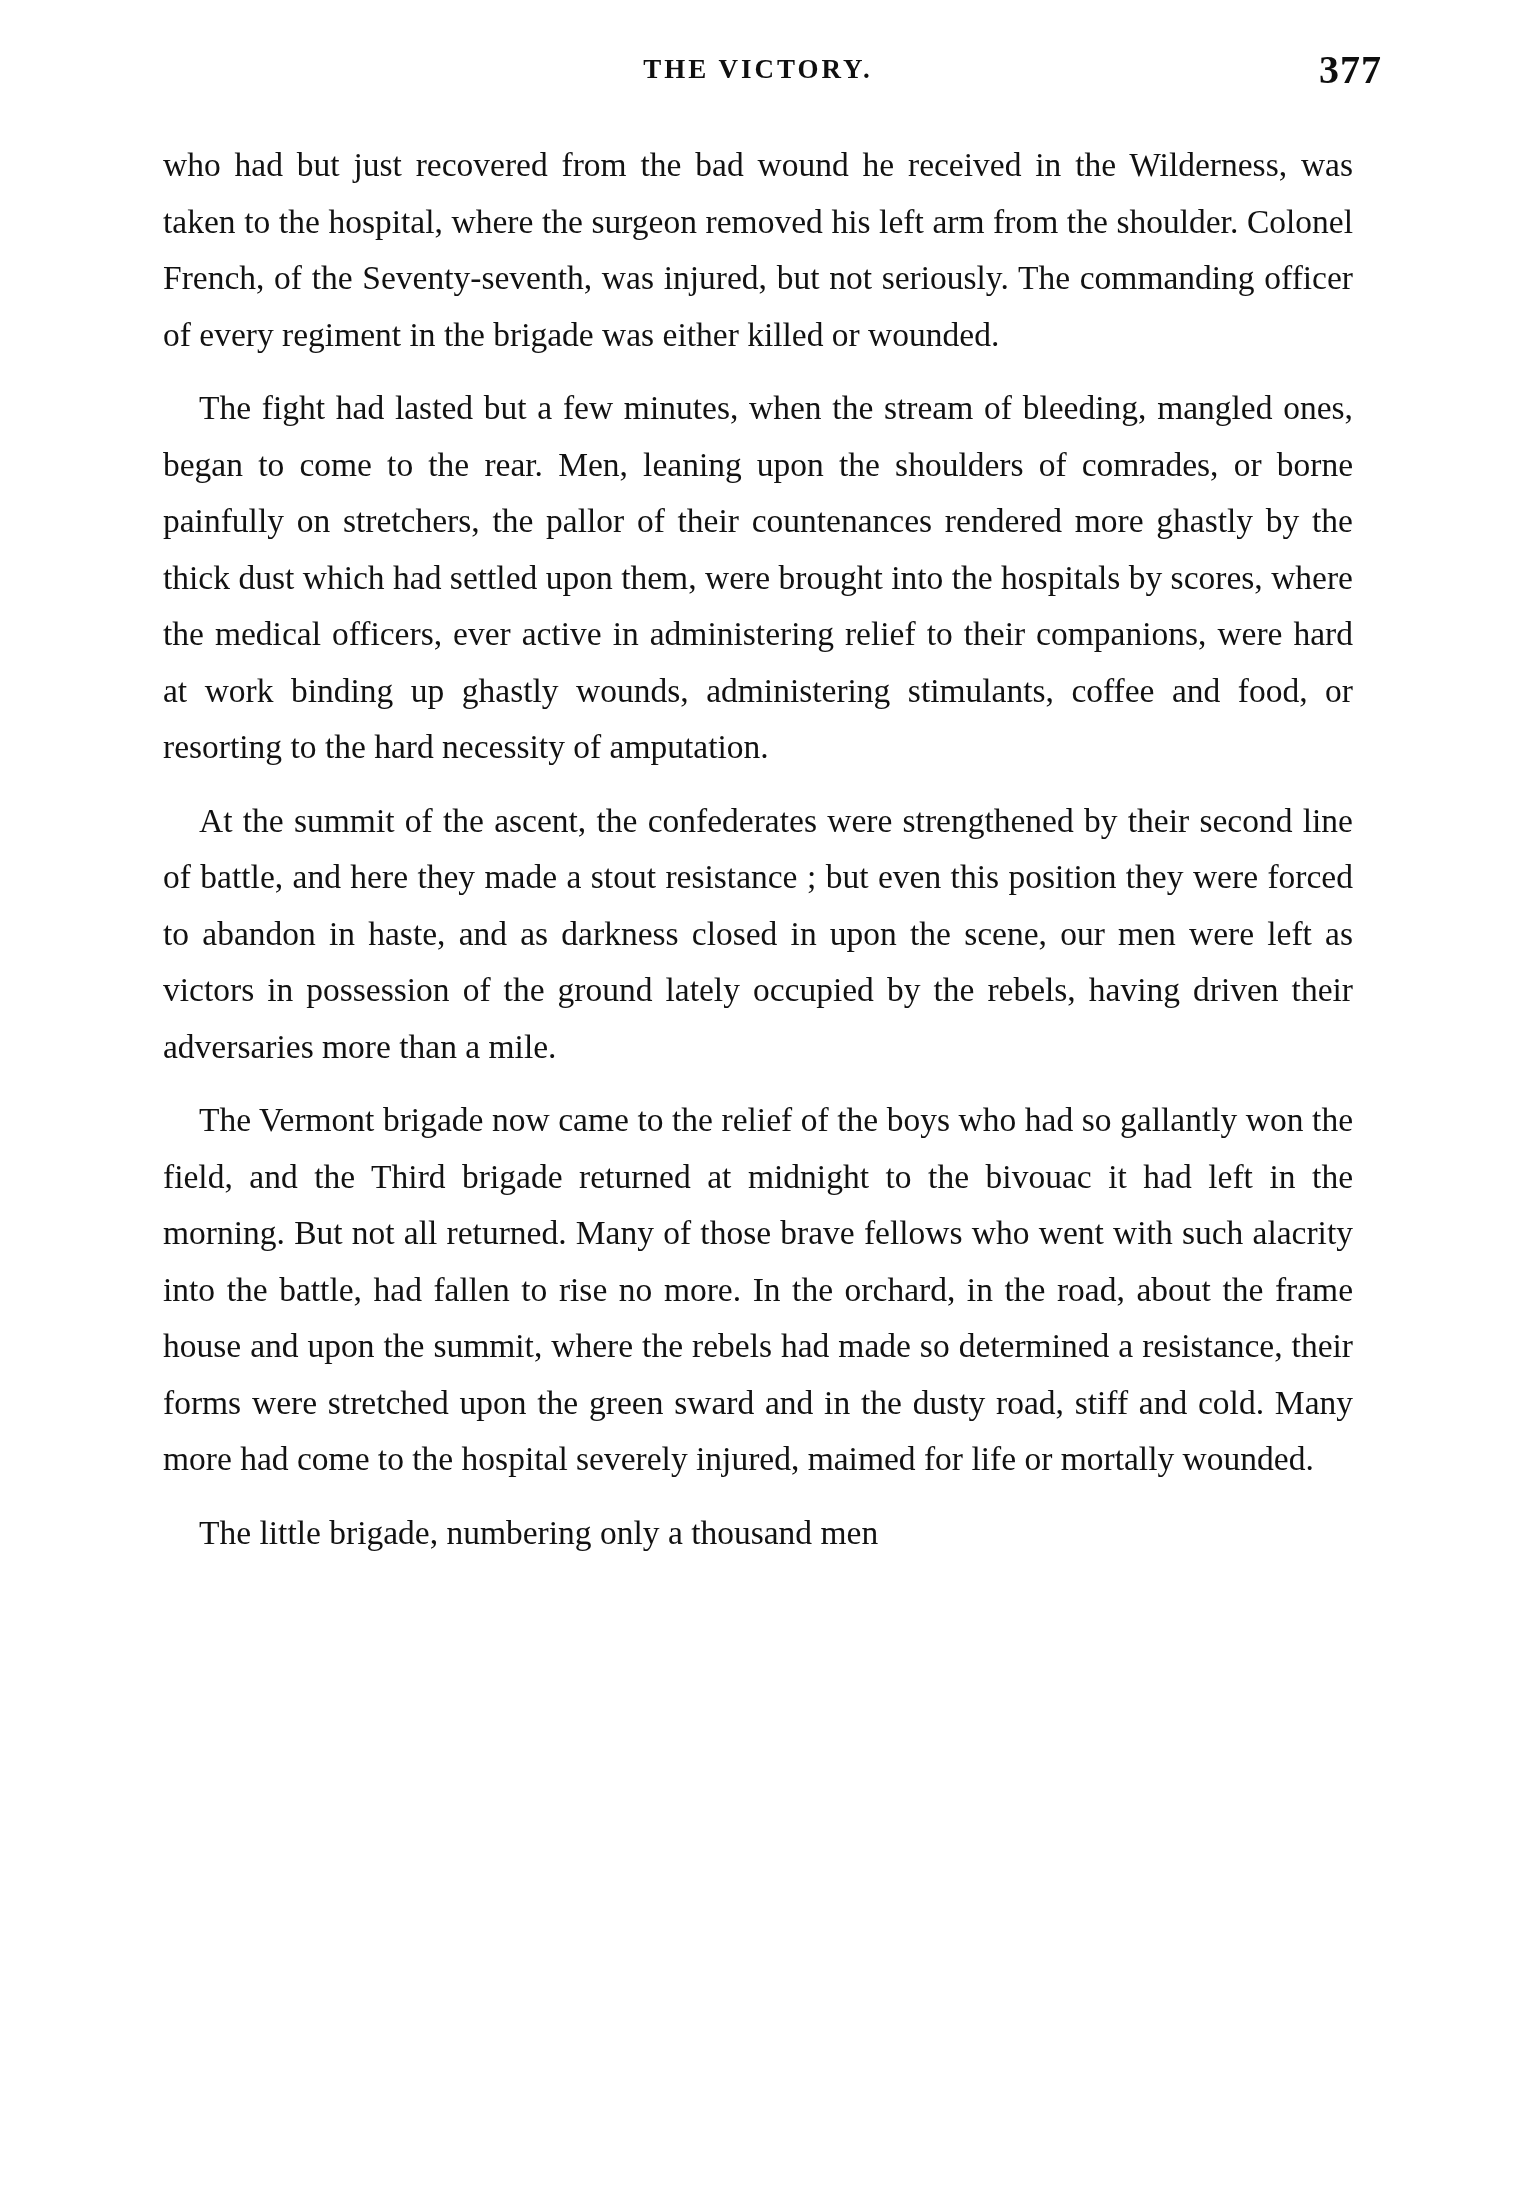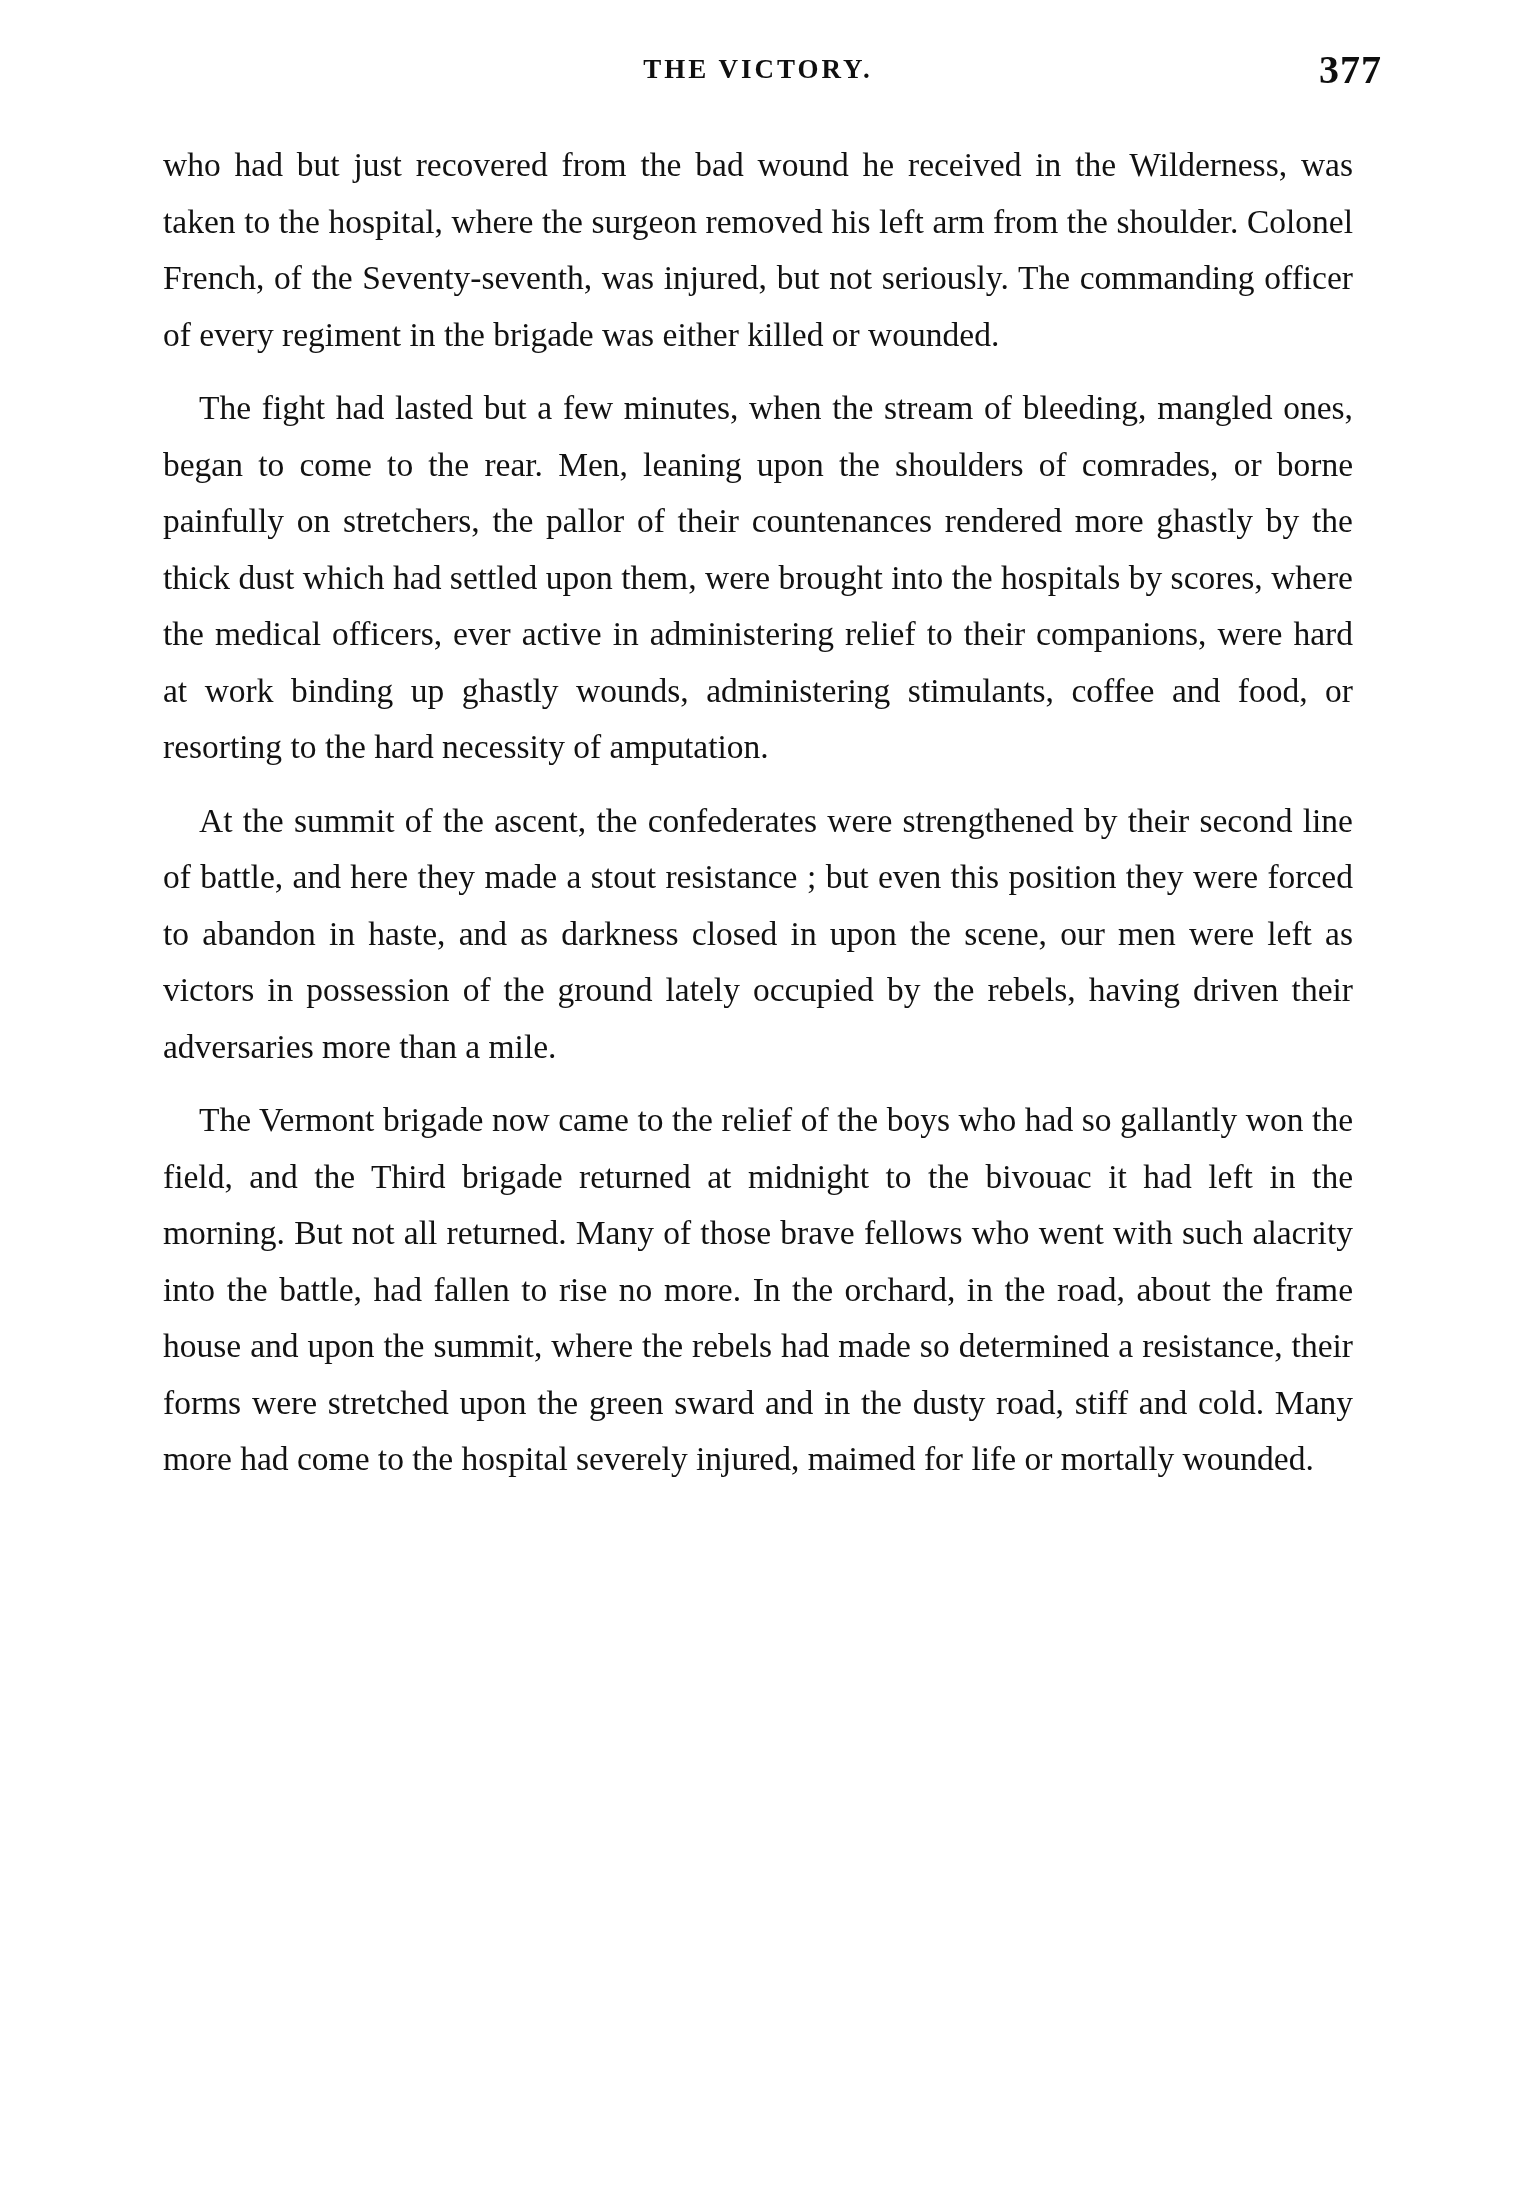--- a/index.html
+++ b/index.html
@@ -77,15 +77,16 @@
   <div class="running-head">
     <div class="head-title">THE VICTORY.</div>
     <div class="folio">377</div>
   </div>
 
   <div class="body-text">
     <p class="para first">who had but just recovered from the bad wound he received in the Wilderness, was taken to the hospital, where the surgeon removed his left arm from the shoulder. Colonel French, of the Seventy-seventh, was injured, but not seriously.  The commanding officer of every regiment in the brigade was either killed or wounded.</p>
     <p class="para">The fight had lasted but a few minutes, when the stream of bleeding, mangled ones, began to come to the rear. Men, leaning upon the shoulders of comrades, or borne painfully on stretchers, the pallor of their countenances rendered more ghastly by the thick dust which had settled upon them, were brought into the hospitals by scores, where the medical officers, ever active in administering relief to their companions, were hard at work binding up ghastly wounds, administering stimulants, coffee and food, or resorting to the hard necessity of amputation.</p>
     <p class="para">At the summit of the ascent, the confederates were strengthened by their second line of battle, and here they made a stout resistance ; but even this position they were forced to abandon in haste, and as darkness closed in upon the scene, our men were left as victors in possession of the ground lately occupied by the rebels, having driven their adversaries more than a mile.</p>
     <p class="para">The Vermont brigade now came to the relief of the boys who had so gallantly won the field, and the Third brigade returned at midnight to the bivouac it had left in the morning.  But not all returned.  Many of those brave fellows who went with such alacrity into the battle, had fallen to rise no more.  In the orchard, in the road, about the frame house and upon the summit, where the rebels had made so determined a resistance, their forms were stretched upon the green sward and in the dusty road, stiff and cold. Many more had come to the hospital severely injured, maimed for life or mortally wounded.</p>
+    <p class="para last-open">The little brigade, numbering only a thousand men</p>
   </div>
 
 </div>
 
 </body></html>

